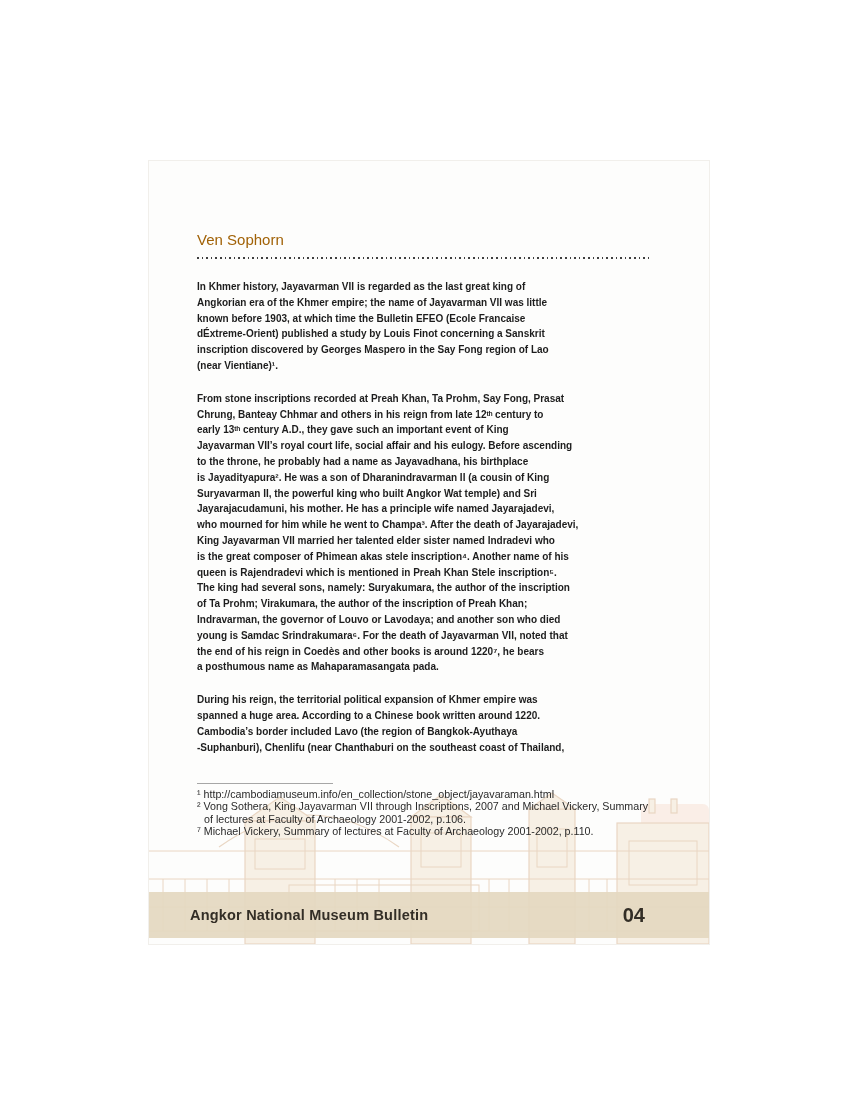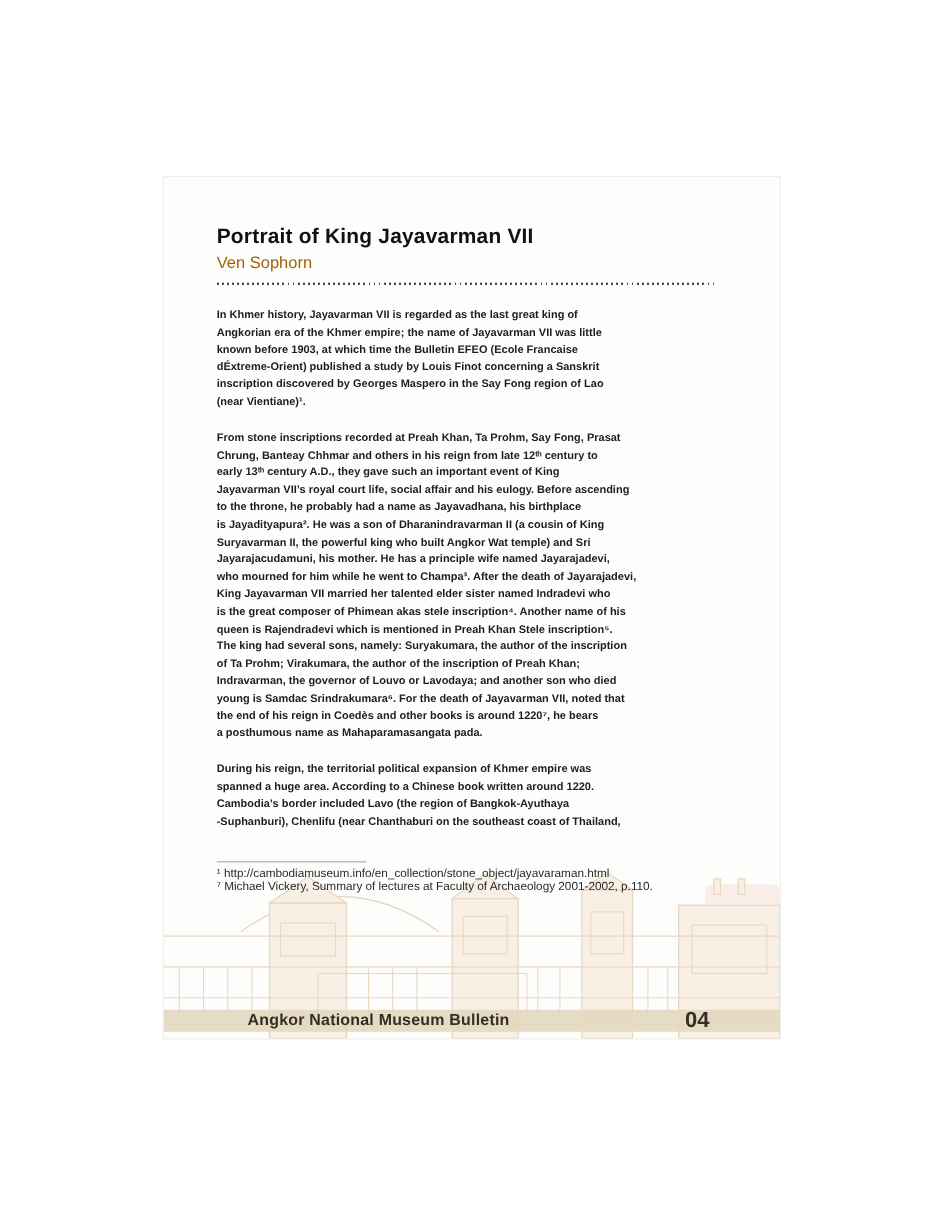--- a/index.html
+++ b/index.html
@@ -78,26 +78,26 @@
   .fn{
     font-size:10.7px;
     line-height:12.4px;
     white-space:pre-line;
     padding-left:7px;
     text-indent:-7px;
   }
   .footer-bar{
     position:absolute;
     left:0;right:0;bottom:6px;
-    height:20px;
+    height:46px;
     background:rgba(228,216,192,0.92);
     display:flex;
     align-items:center;
     justify-content:space-between;
-    padding:0 64px 0 76px;
+    padding:0 64px 0 41px;
     box-sizing:border-box;
     z-index:2;
     text-align:center;
   }
   .footer-bar .bulletin{
     font-size:14.5px;
     font-weight:bold;
     color:#332e26;
     letter-spacing:0.2px;
   }
@@ -146,21 +146,20 @@
         <rect x="106" y="50" width="50" height="30"></rect>
         <rect x="272" y="44" width="40" height="34"></rect>
         <rect x="388" y="40" width="30" height="38"></rect>
         <rect x="480" y="52" width="68" height="44"></rect>
         <rect x="140" y="96" width="190" height="46"></rect>
       </g>
     </g>
   </svg>
 
   <div class="content">
-    <h1 class="title">Portrait of King Jayavarman VII</h1>
     <div class="author">Ven Sophorn</div>
     <div class="dotted-rule"></div>
 
     <div class="body-text">
       <p>In Khmer history, Jayavarman VII is regarded as the last great king of
 Angkorian era of the Khmer empire; the name of Jayavarman VII was little
 known before 1903, at which time the Bulletin EFEO (Ecole Francaise
 dÉxtreme-Orient) published a study by Louis Finot concerning a Sanskrit
 inscription discovered by Georges Maspero in the Say Fong region of Lao
 (near Vientiane)¹.</p>
@@ -185,20 +184,22 @@
       <p>During his reign, the territorial political expansion of Khmer empire was
 spanned a huge area. According to a Chinese book written around 1220.
 Cambodia’s border included Lavo (the region of Bangkok-Ayuthaya
 -Suphanburi), Chenlifu (near Chanthaburi on the southeast coast of Thailand,</p>
     </div>
 
     <div class="fn-sep"></div>
 
     <div class="footnotes">
       <div class="fn">¹ http://cambodiamuseum.info/en_collection/stone_object/jayavaraman.html</div>
+      <div class="fn">² Vong Sothera, King Jayavarman VII through Inscriptions, 2007 and Michael Vickery, Summary
+of lectures at Faculty of Archaeology 2001-2002, p.106.</div>
       <div class="fn">⁷ Michael Vickery, Summary of lectures at Faculty of Archaeology 2001-2002, p.110.</div>
     </div>
   </div>
 
   <div class="footer-bar">
     <span class="bulletin">Angkor National Museum Bulletin</span>
     <span class="pagenum">04</span>
   </div>
 
 </div>

